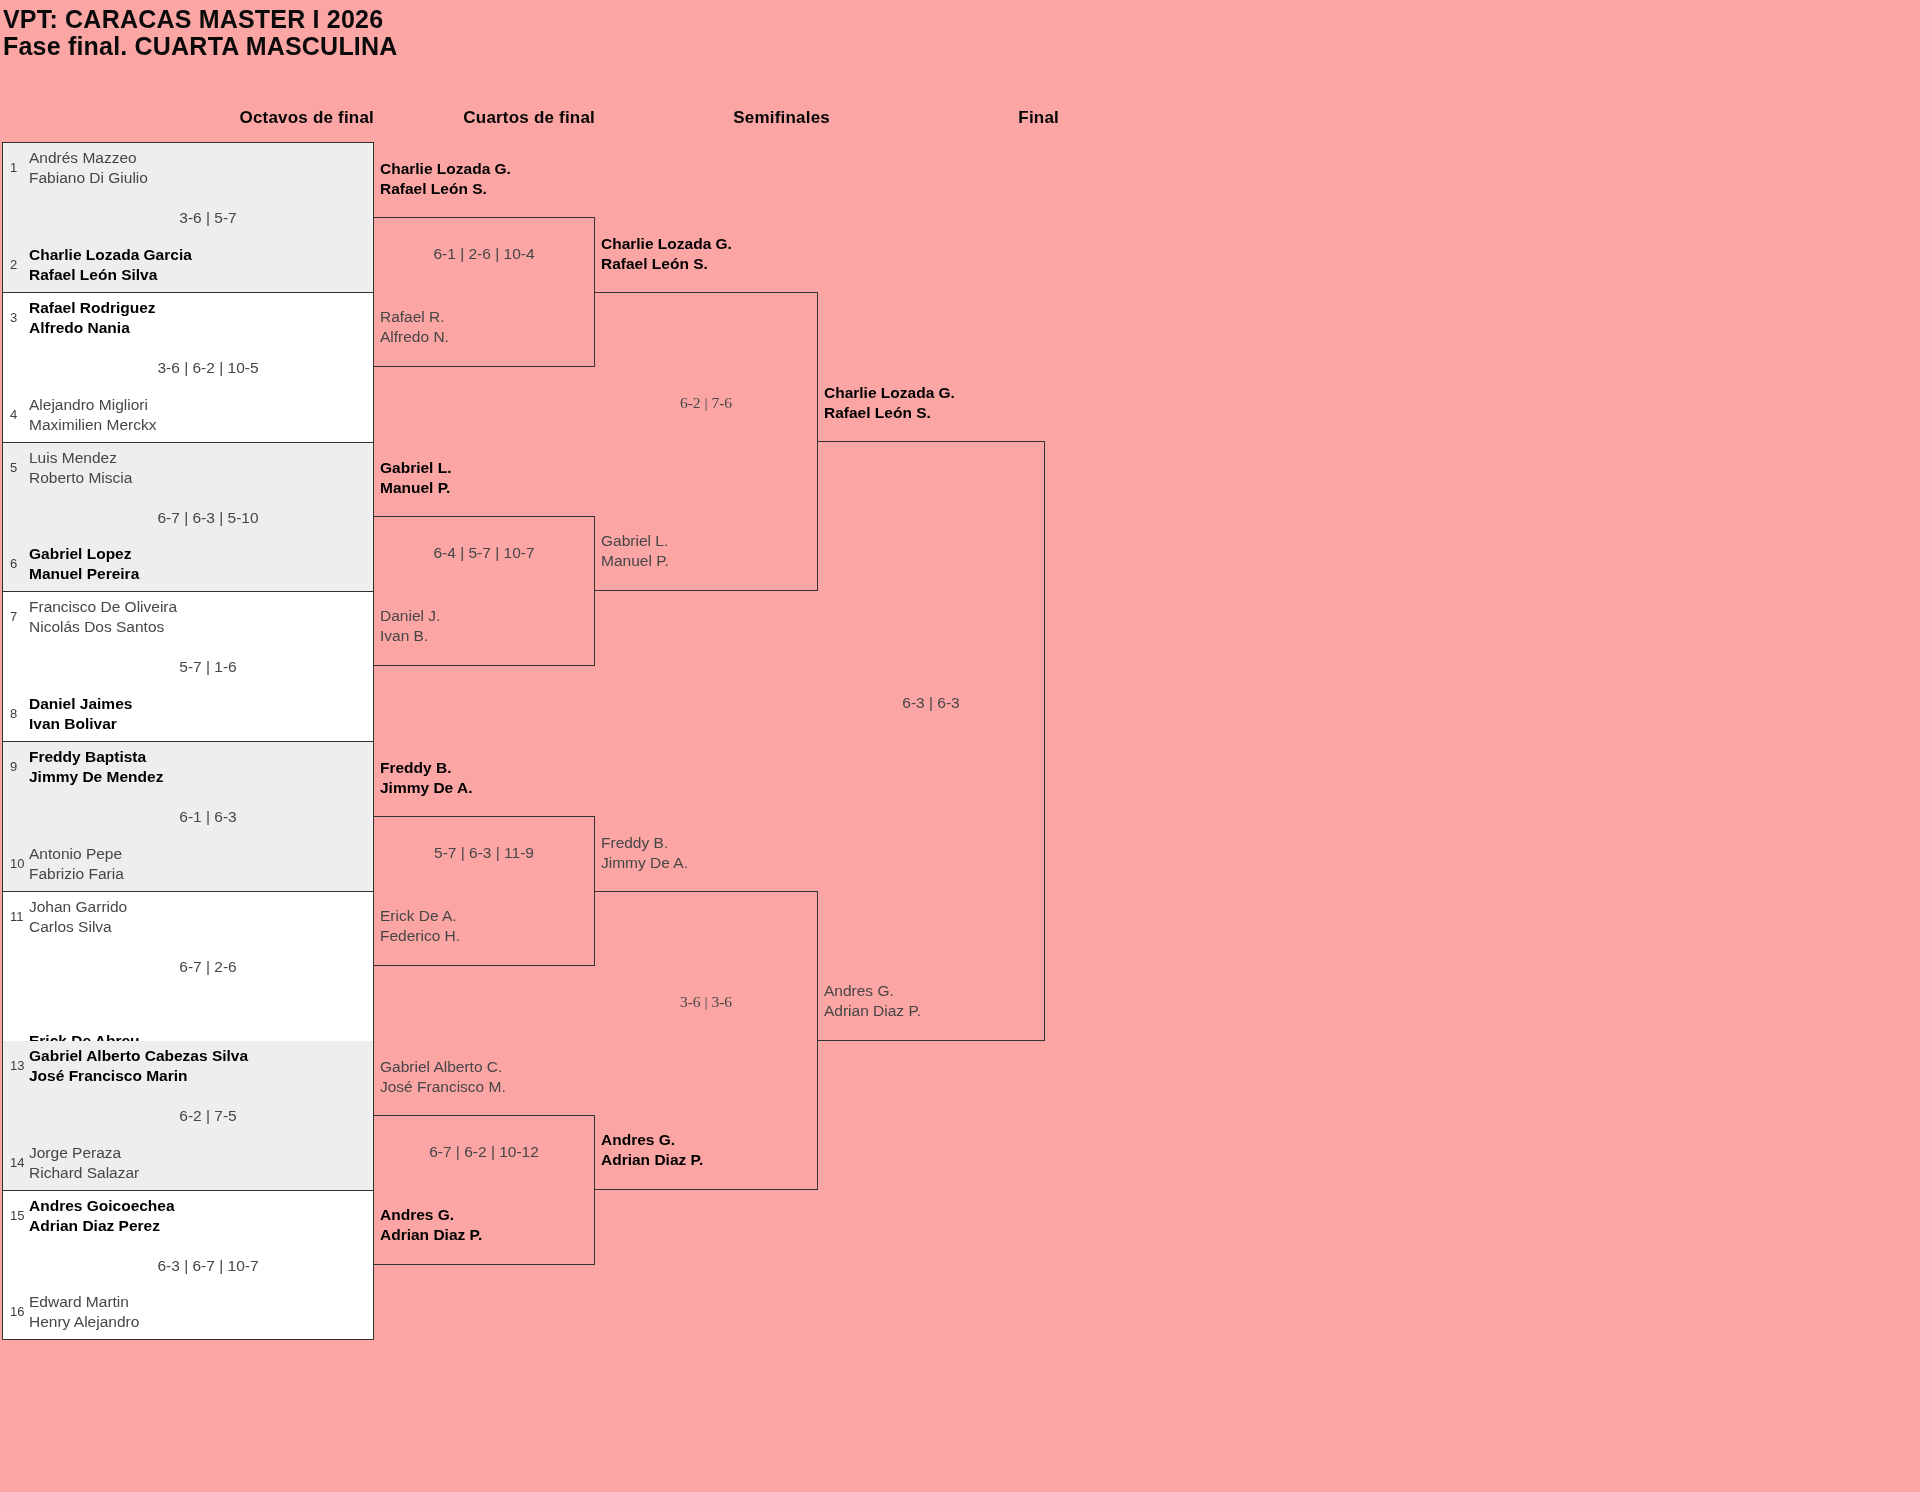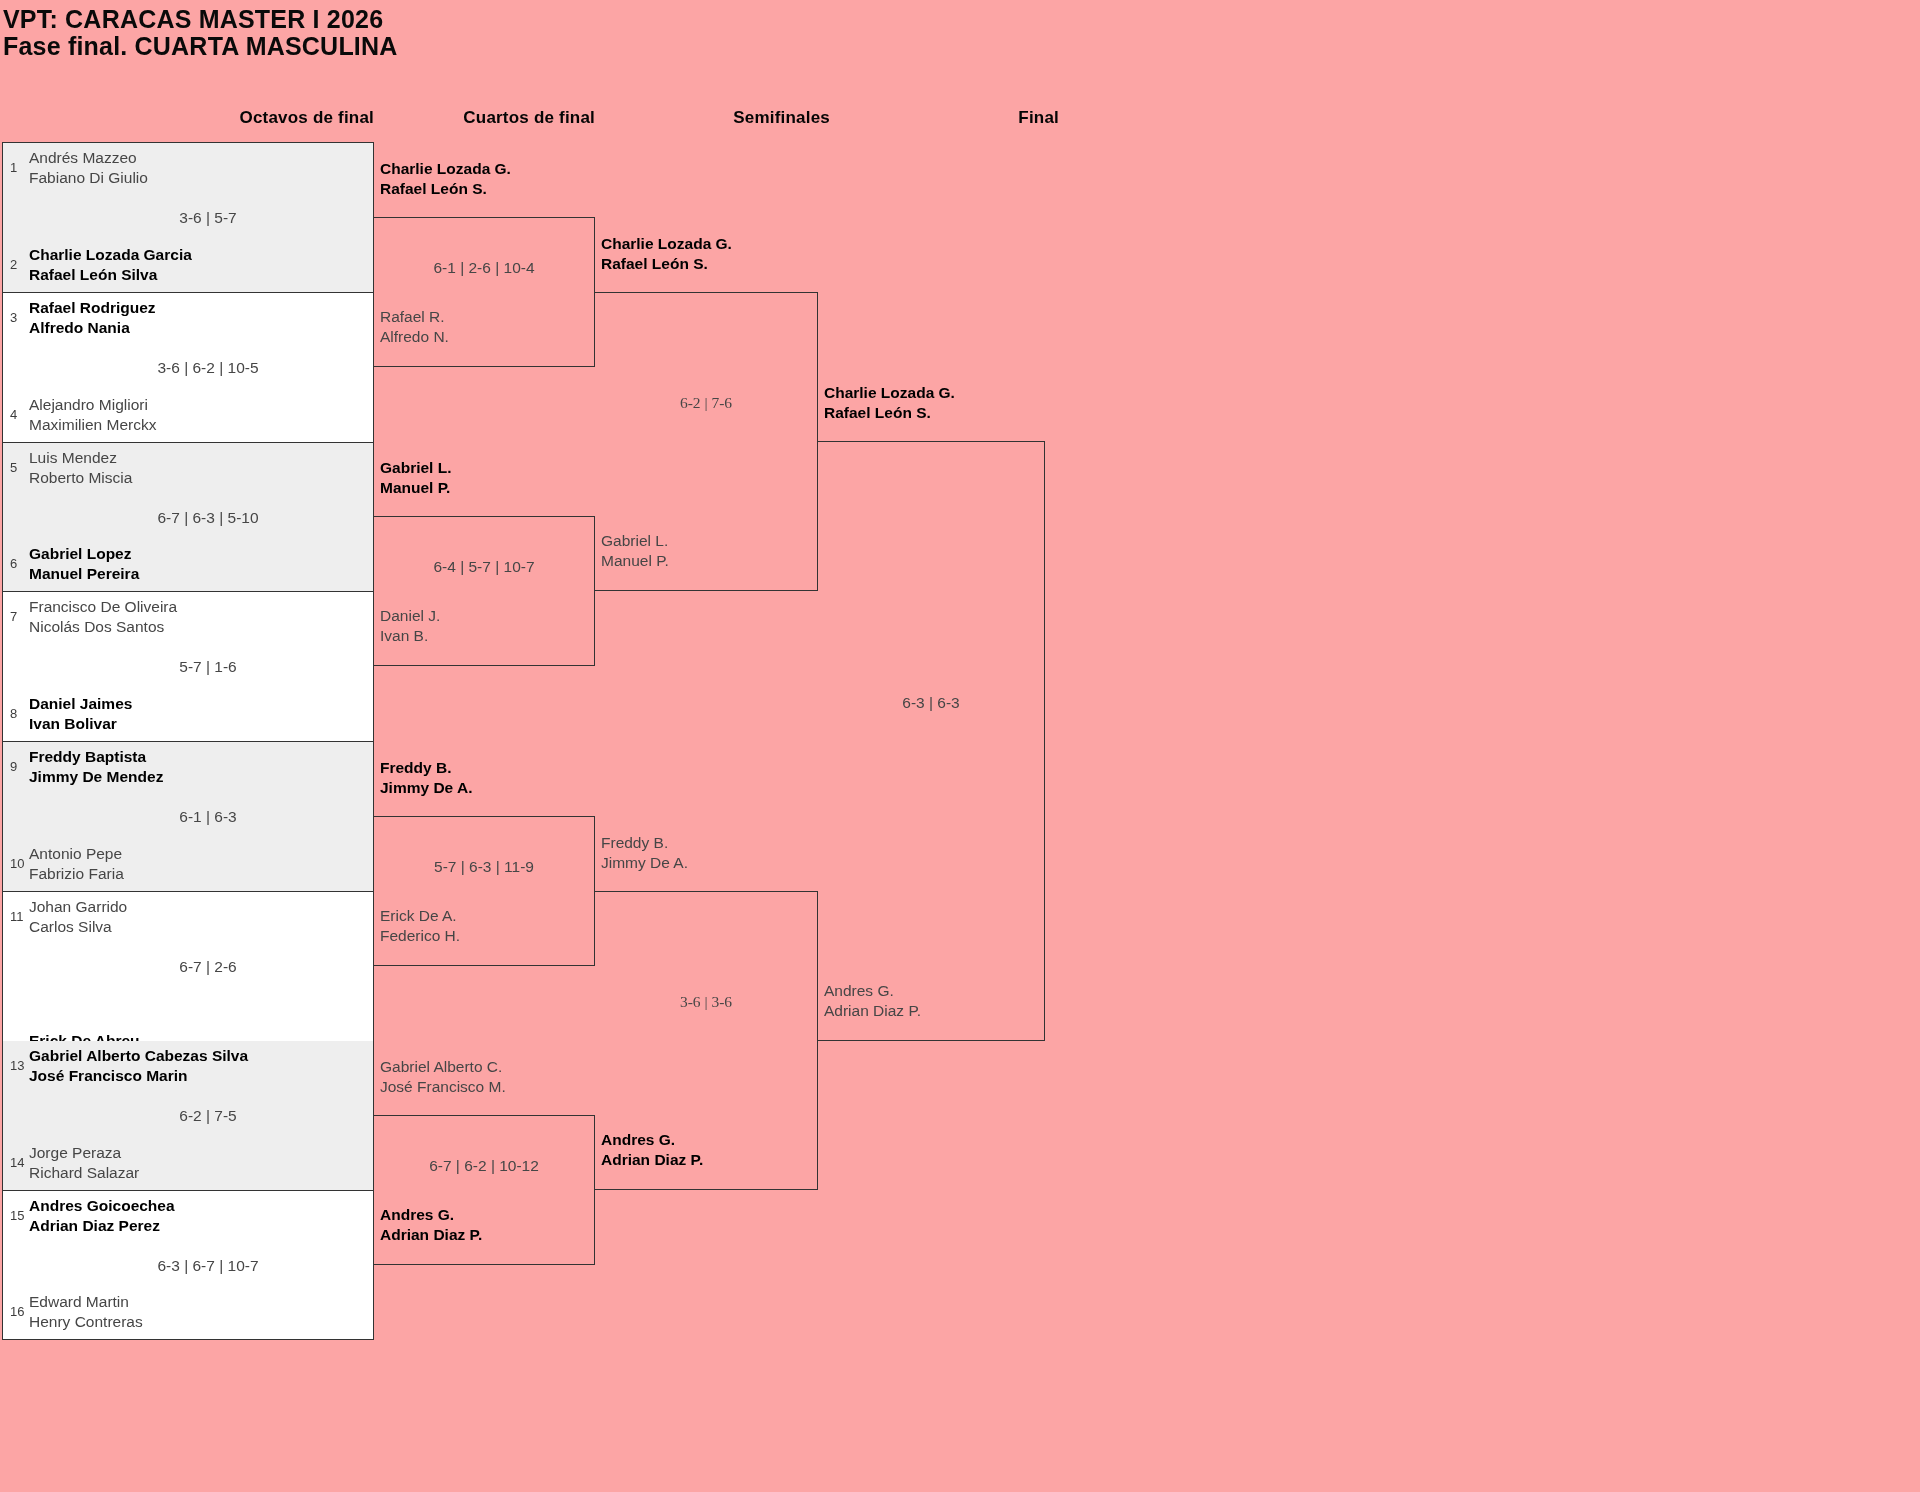--- a/index.html
+++ b/index.html
@@ -28,21 +28,21 @@
   .r16 .t-top{position:absolute;left:26px;top:5px;}
   .r16 .t-bot{position:absolute;left:26px;bottom:8px;}
   .r16 .score{top:65px;margin-left:40px;}
   .r16 .s1{top:18px;}
   .r16 .s2{bottom:21px;}
 
   
   .adv{position:absolute;border:1px solid #333;border-left:none;box-sizing:border-box;}
   .adv .upper{position:absolute;left:6px;top:-59px;}
   .adv .lower{position:absolute;left:6px;bottom:20px;}
-  .adv.qf .score{top:40px;}
+  .adv.qf .score{top:26px;}
   .adv.sf .score{top:100px;font-family:Liberation Serif, serif;}
   .adv.fin .score{top:251px;}
 </style>
 </head>
 <body>
 
 <div class="page">
 
   <div class="title">
     <div>VPT: CARACAS MASTER I 2026</div>
@@ -156,21 +156,21 @@
 
     <div class="r16" style="top:1048px;height:148px">
       <div class="seed s1">15</div>
       <div class="team t-top winner">
         <div>Andres Goicoechea</div>
         <div>Adrian Diaz Perez</div>
       </div>
       <div class="score">6-3 | 6-7 | 10-7</div>
       <div class="team t-bot">
         <div>Edward Martin</div>
-        <div>Henry Contreras</div>
+        <div>Henry Alejandro</div>
       </div>
       <div class="seed s2">16</div>
     </div>
 
   </div>
 
   <div class="adv qf" style="left:374px;top:217px;width:221px;height:150px">
     <div class="team upper winner">
       <div>Charlie Lozada G.</div>
       <div>Rafael León S.</div>

